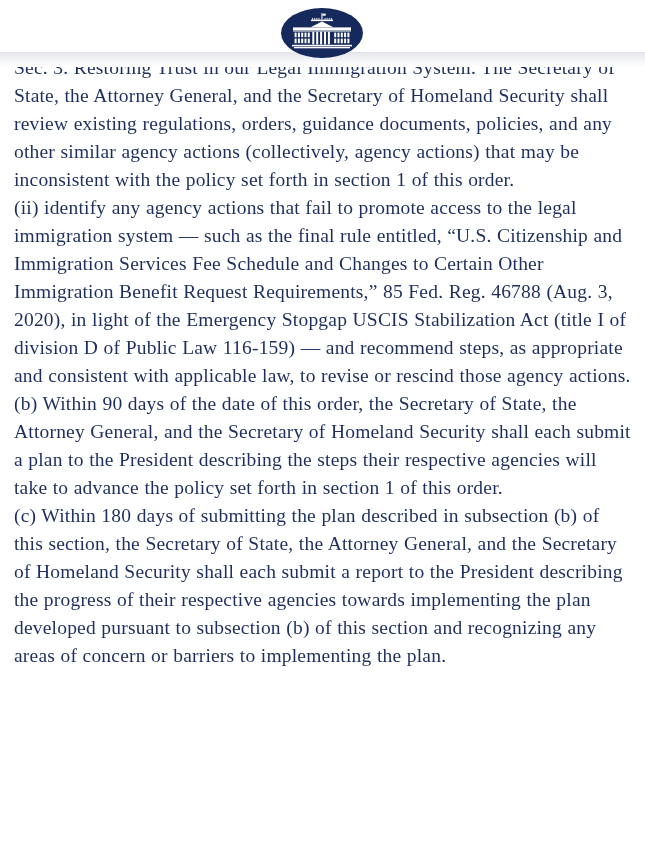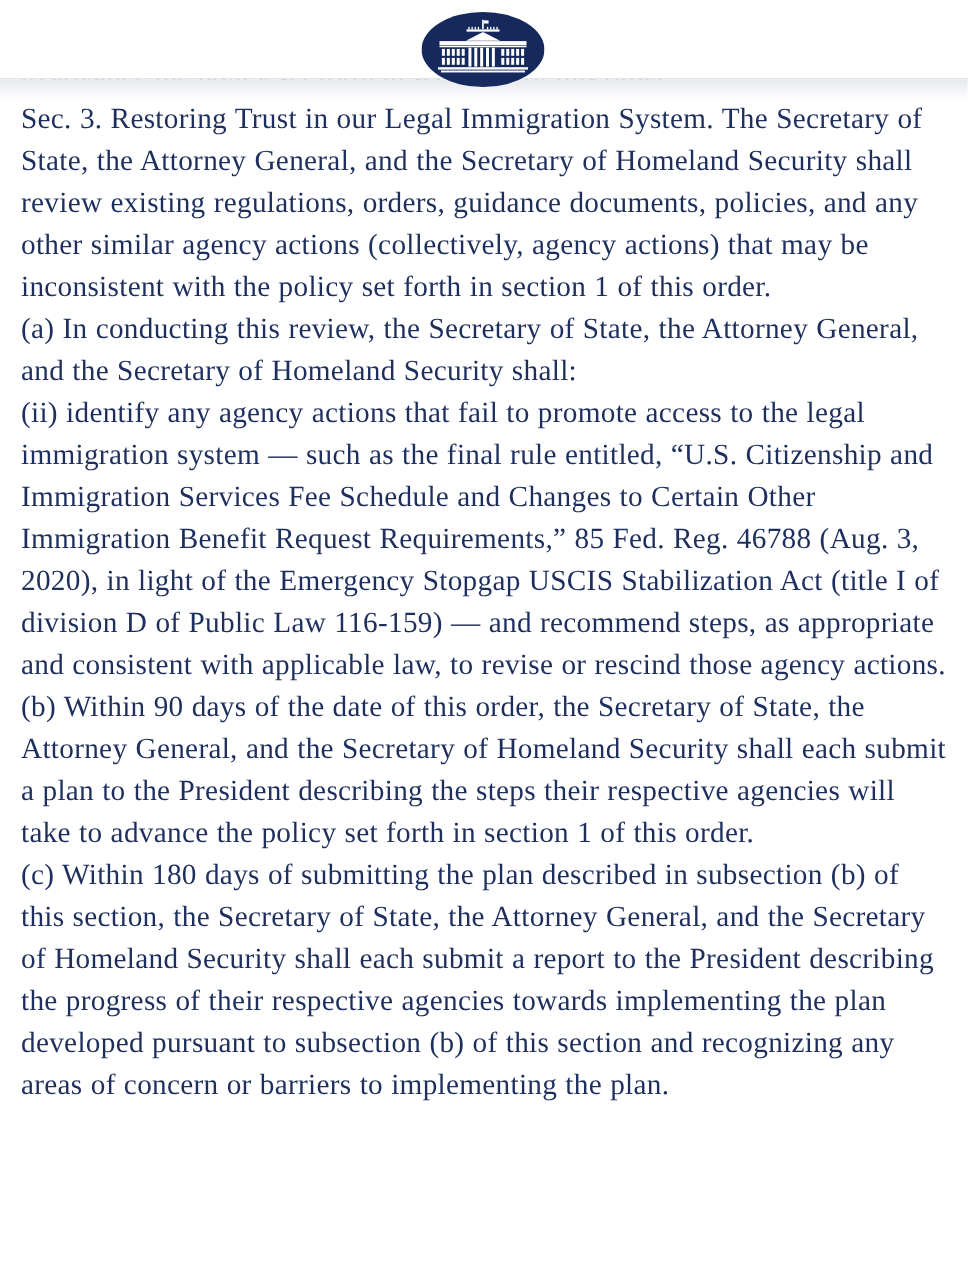--- a/index.html
+++ b/index.html
@@ -54,21 +54,21 @@
     text-decoration: none;
   }
   .logo-link svg { display: block; }
 
   
   .doc-body {
     position: absolute;
     top: 0; left: 0;
     width: 645px;
     z-index: 5;
-    padding: 12px 14px 0 14px;
+    padding: 0 14px 0 14px;
     box-sizing: border-box;
   }
   
   .clipped-line {
     margin: 0;
     padding: 0;
     font-size: 19.5px;
     line-height: 28px;
     color: #1e2f5e;
     height: 28px;
@@ -92,21 +92,20 @@
     word-spacing: 0.02em;
   }
 </style>
 </head>
 <body>
 
 <div class="doc-body">
   <div class="clipped-line">to advance the policy set forth in section 1 of this order.</div>
   <div class="body-flow">
     <p class="para">Sec. 3.  Restoring Trust in our Legal Immigration System.  The Secretary of State, the Attorney General, and the Secretary of Homeland Security shall review existing regulations, orders, guidance documents, policies, and any other similar agency actions (collectively, agency actions) that may be inconsistent with the policy set forth in section 1 of this order.</p>
-    <p class="para">(a)  In conducting this review, the Secretary of State, the Attorney General, and the Secretary of Homeland Security shall:</p>
     <p class="para">(ii)  identify any agency actions that fail to promote access to the legal immigration system — such as the final rule entitled, “U.S. Citizenship and Immigration Services Fee Schedule and Changes to Certain Other Immigration Benefit Request Requirements,” 85 Fed. Reg. 46788 (Aug. 3, 2020), in light of the Emergency Stopgap USCIS Stabilization Act (title I of division D of Public Law 116-159) — and recommend steps, as appropriate and consistent with applicable law, to revise or rescind those agency actions.</p>
     <p class="para">(b)  Within 90 days of the date of this order, the Secretary of State, the Attorney General, and the Secretary of Homeland Security shall each submit a plan to the President describing the steps their respective agencies will take to advance the policy set forth in section 1 of this order.</p>
     <p class="para">(c)  Within 180 days of submitting the plan described in subsection (b) of this section, the Secretary of State, the Attorney General, and the Secretary of Homeland Security shall each submit a report to the President describing the progress of their respective agencies towards implementing the plan developed pursuant to subsection (b) of this section and recognizing any areas of concern or barriers to implementing the plan.</p>
   </div>
 </div>
 
 <div class="header-shadow"></div>
 
 <header class="site-header">
   <div class="header-rule"></div>

